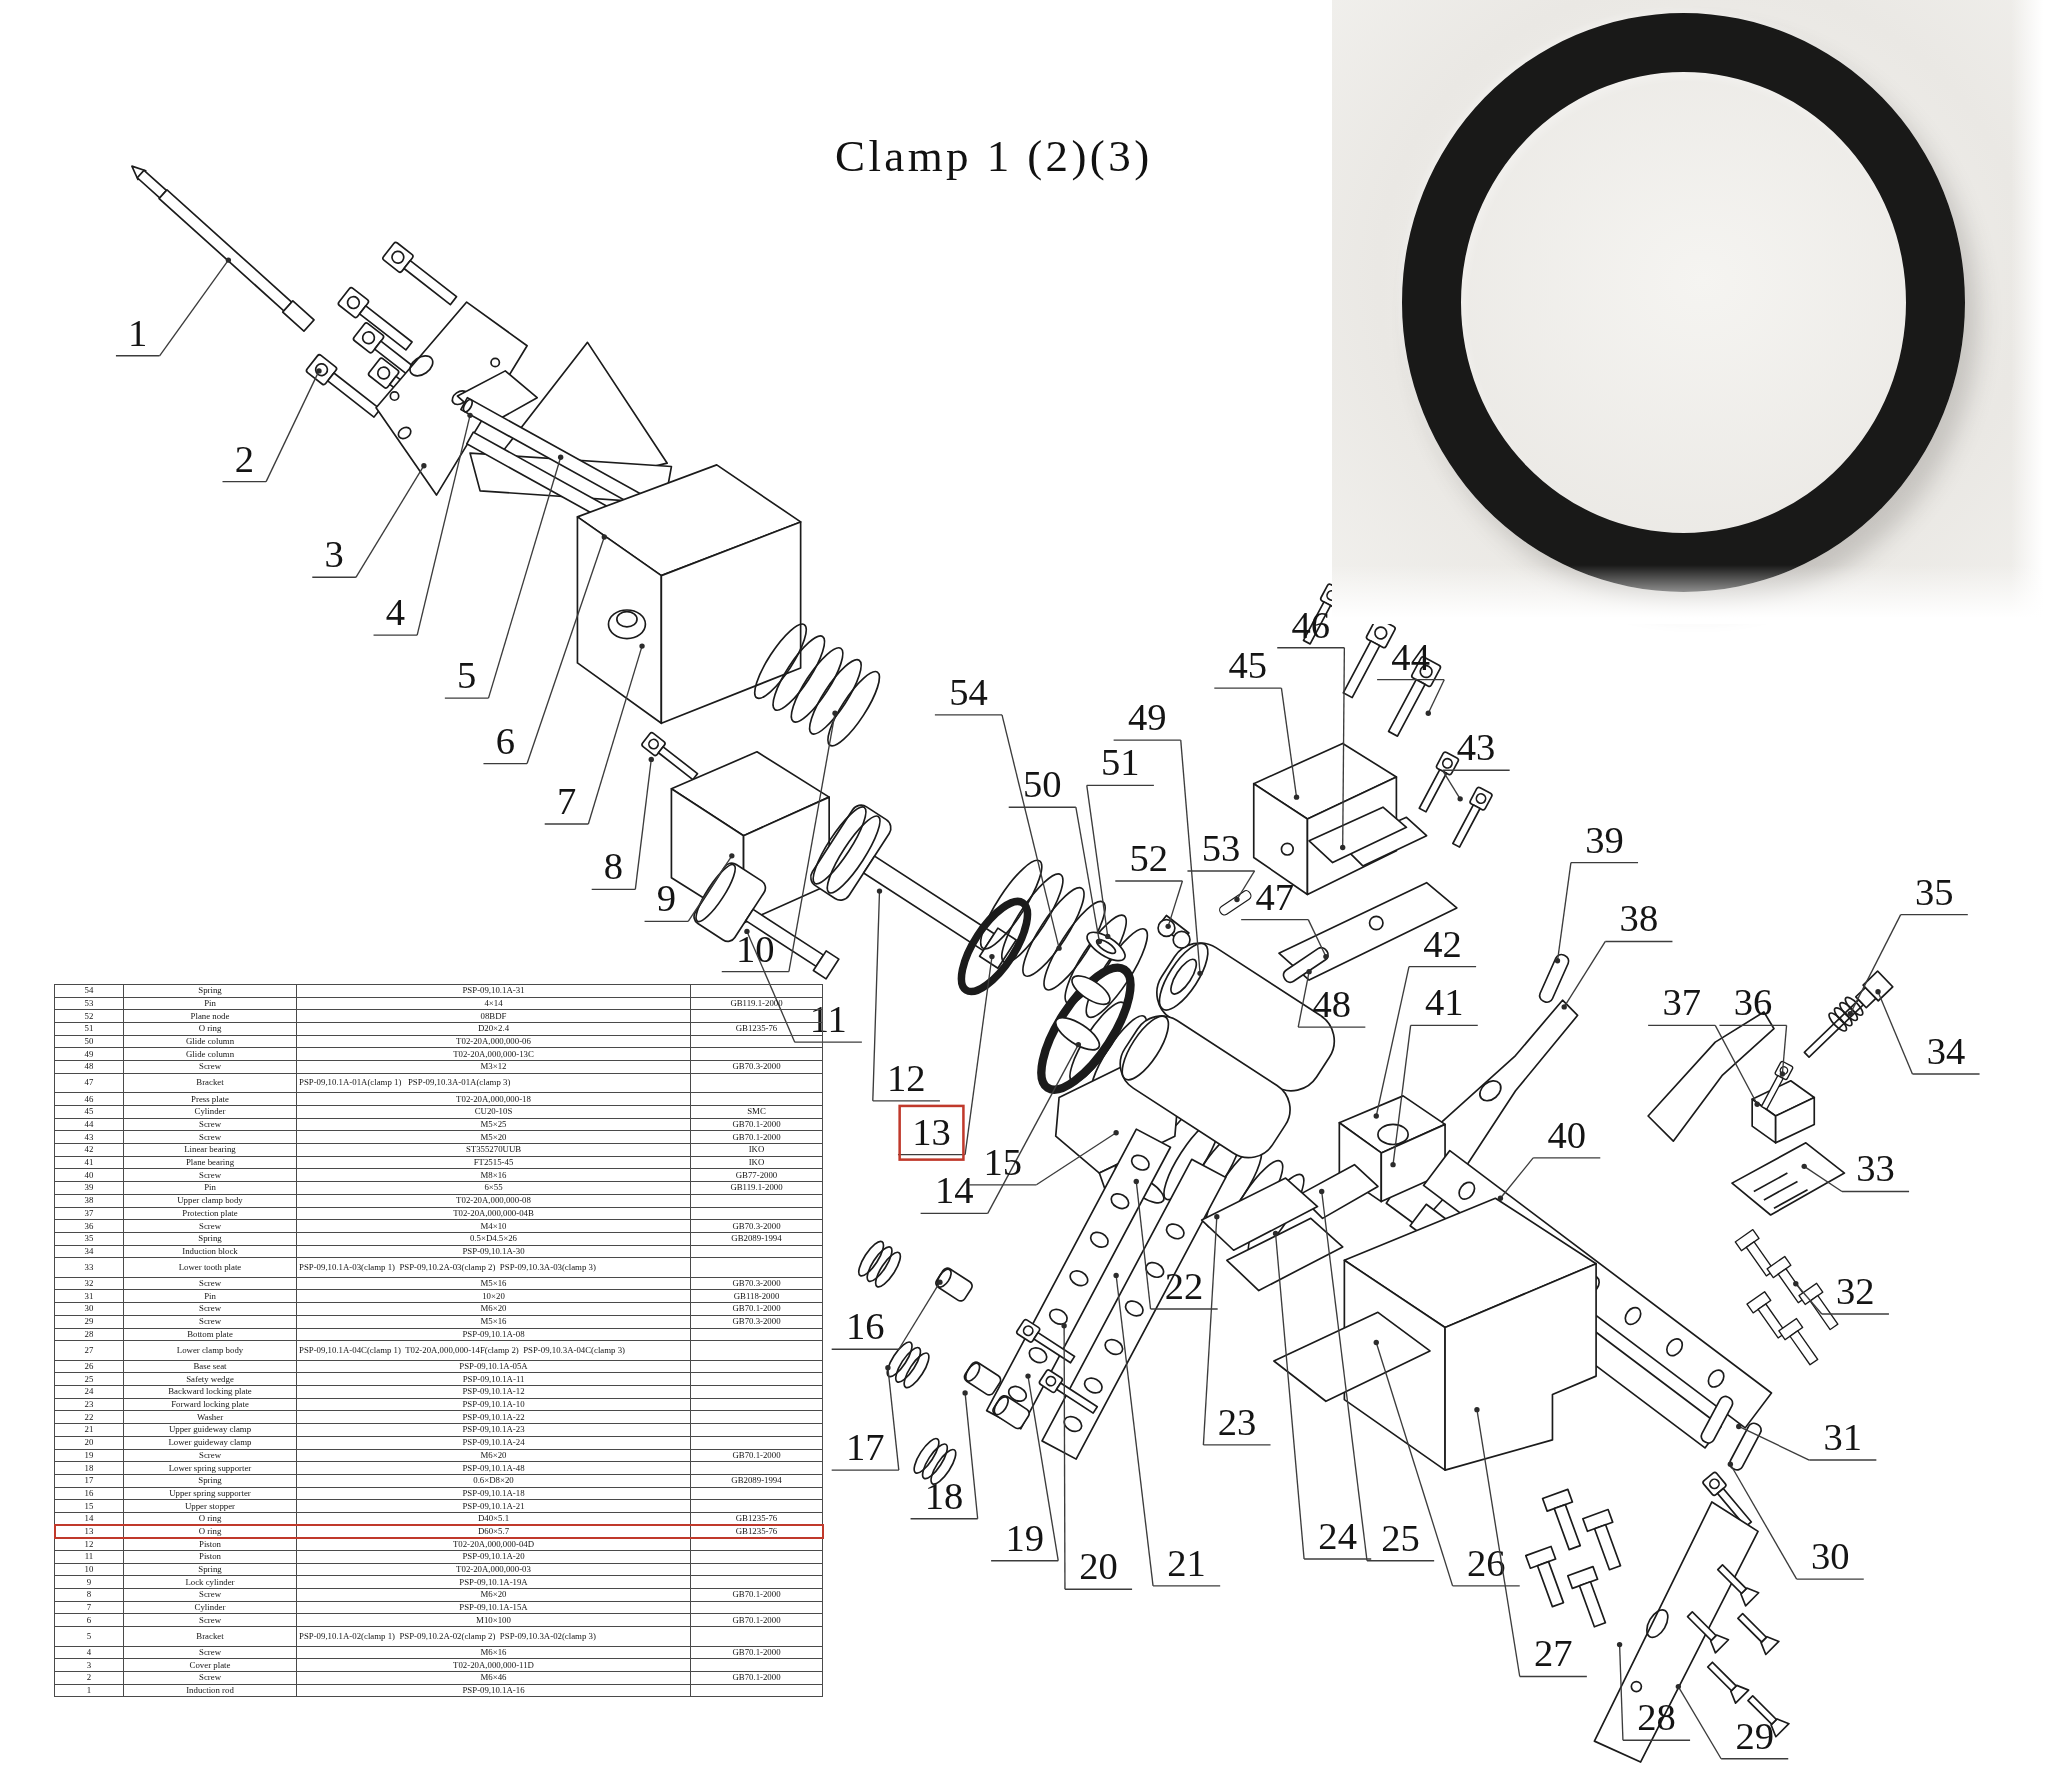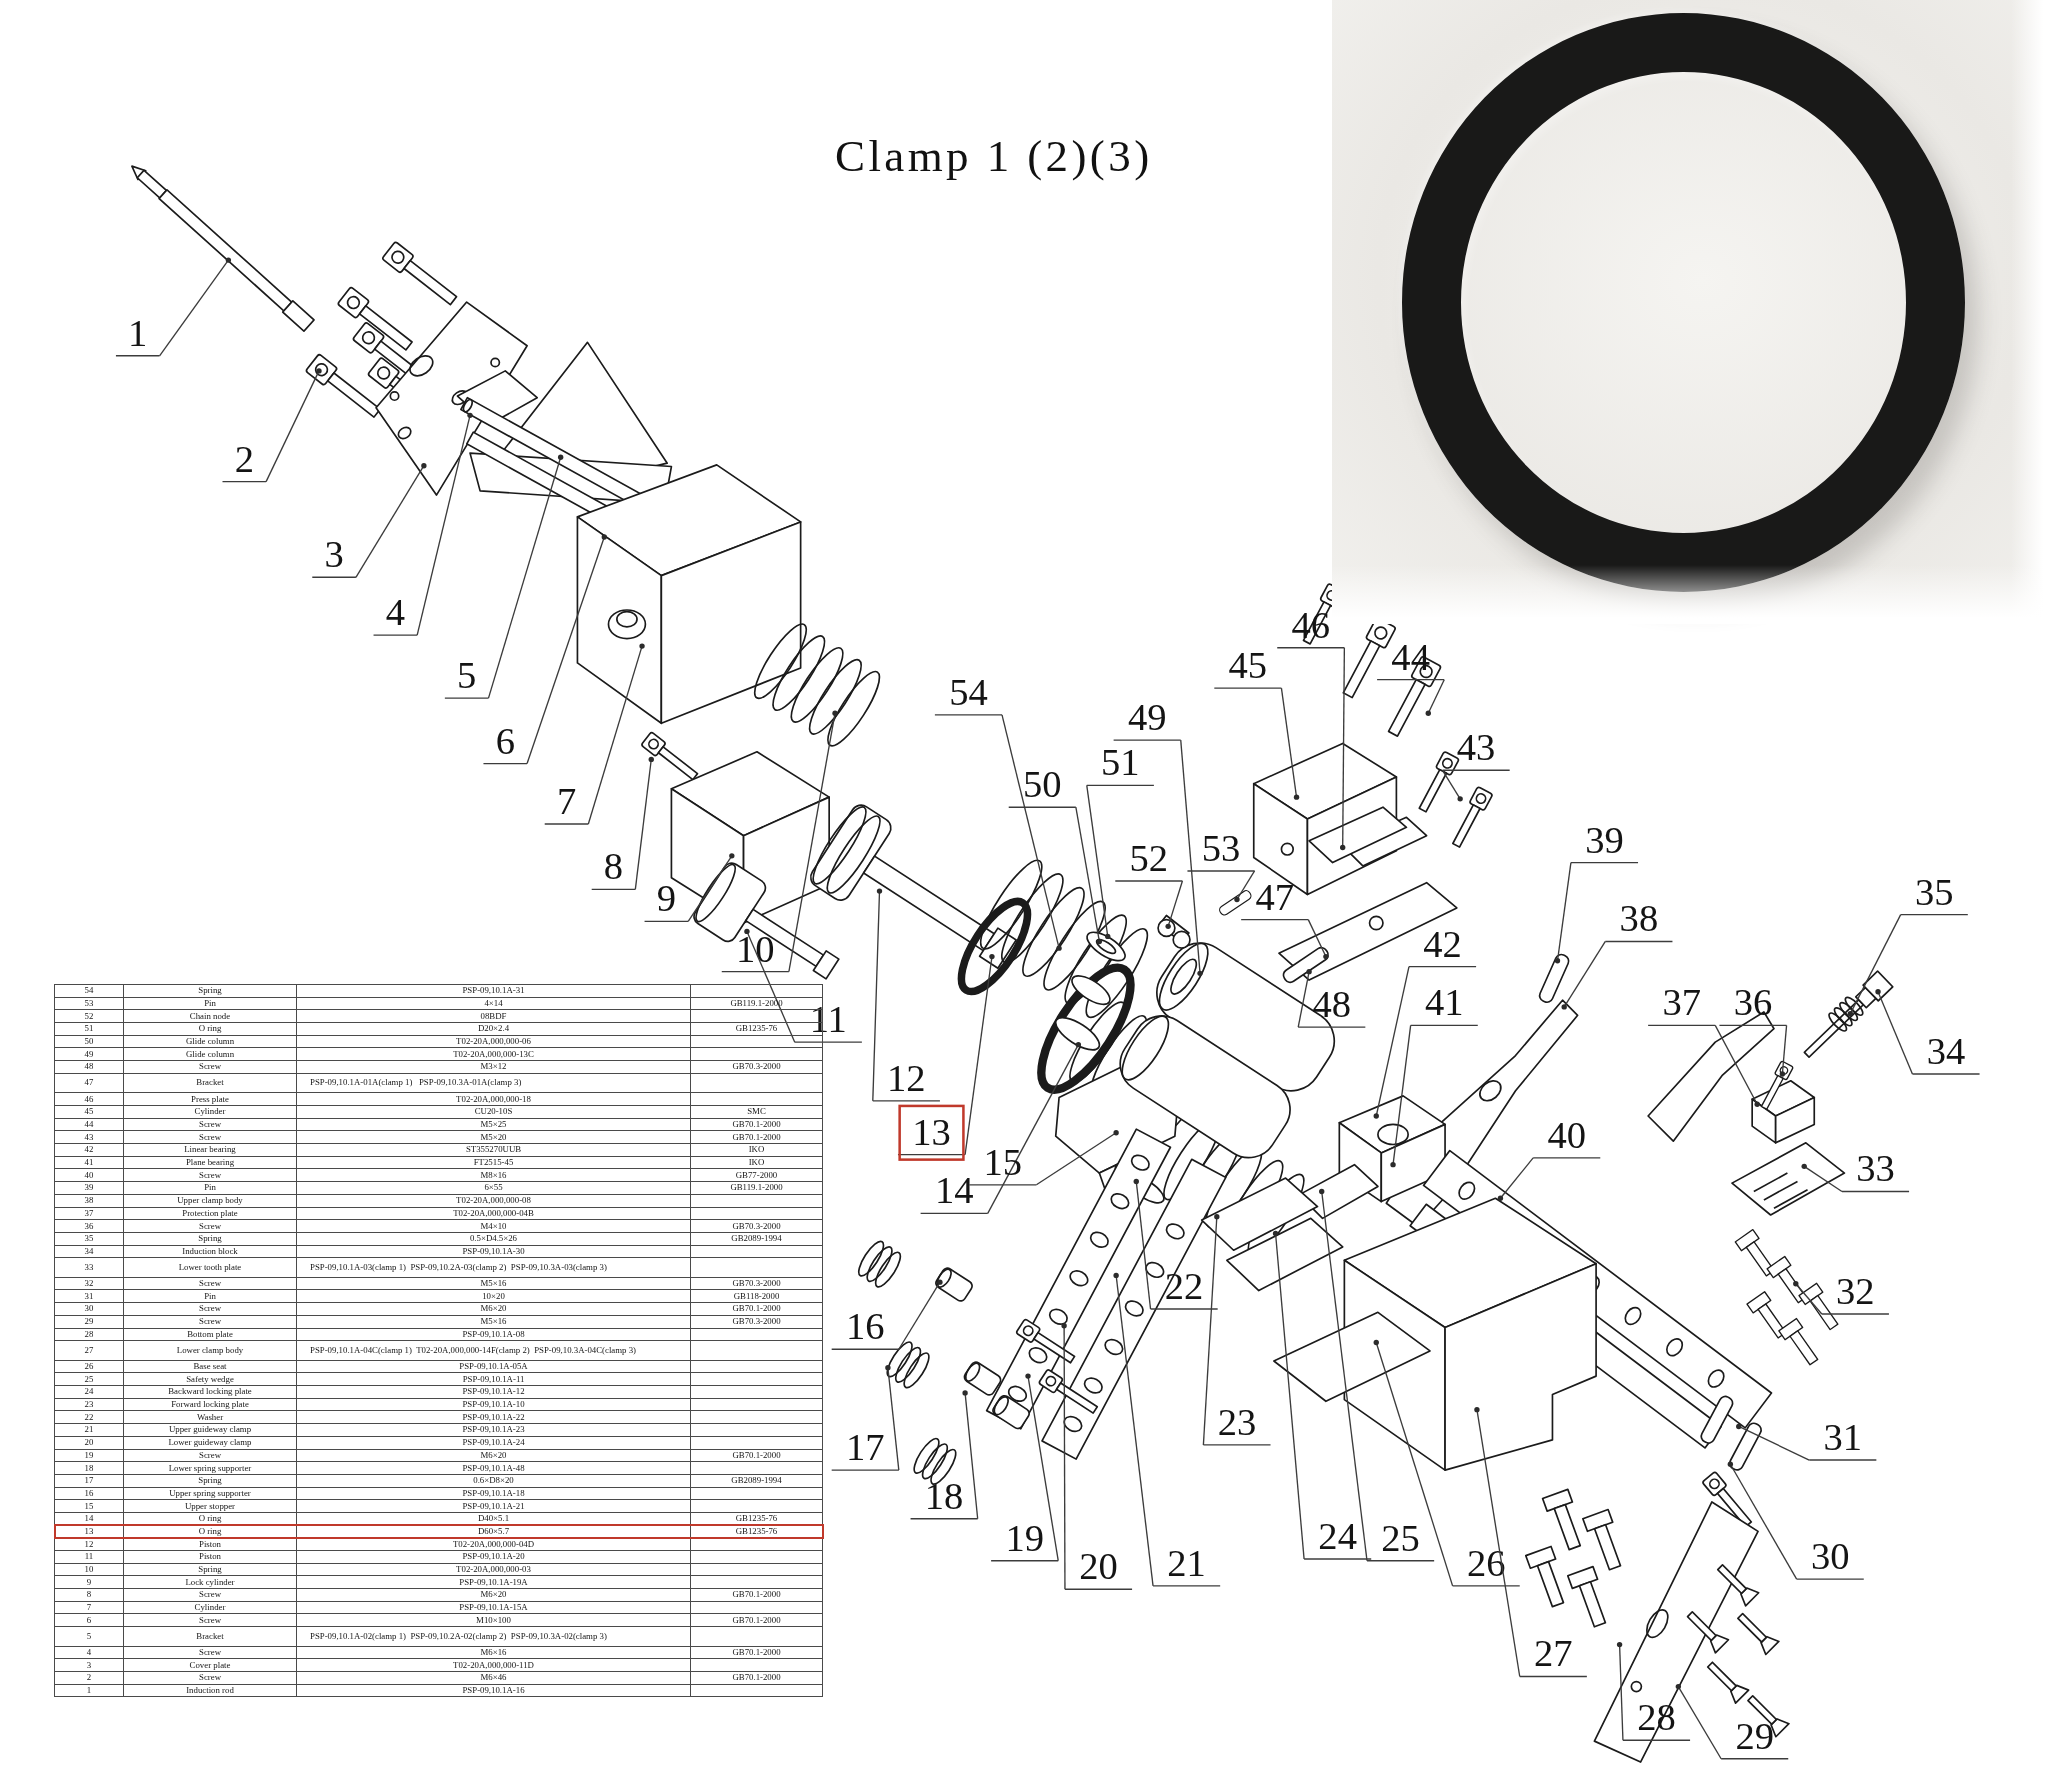--- a/index.html
+++ b/index.html
@@ -18,21 +18,21 @@
   .oring{position:absolute;left:70px;top:13.4px;width:445px;height:461px;border:59px solid #191918;
        border-radius:50%;
        box-shadow:13.4px 17px 23.5px rgba(70,64,58,.22), inset 3.4px 5px 8.4px rgba(255,255,255,.28),
                   -2.5px -2.5px 6.7px rgba(255,255,255,.35);}
   
   table.parts{position:absolute;left:54px;top:984px;width:768px;border-collapse:collapse;
        border:1.7px solid #111;table-layout:fixed;font-size:8.8px;}
   table.parts td{border:0.8px solid #4a4a4a;padding:0 1.7px;text-align:center;height:11.7px;
        line-height:11px;white-space:pre;overflow:hidden;color:#161616;}
   table.parts tr.tall td{height:18.5px;line-height:17.6px;}
-  table.parts td.spec-left{text-align:left;padding-left:13px;}
+  table.parts td.spec-left{text-align:left;padding-left:2px;}
   table.parts tr.hl{outline:2.5px solid #c0392b;outline-offset:-1.7px;}
   
   svg#diagram{position:absolute;left:0;top:0;}
   .p{fill:#fff;stroke:#1b1b1b;stroke-width:2;stroke-linejoin:round;}
   .ln{fill:none;stroke:#1b1b1b;stroke-width:2;}
   .co-num{font-family:"Liberation Serif",serif;font-size:46px;fill:#141414;}
   .co-line{stroke:#3c3c3c;stroke-width:1.6;fill:none;}
   .co-dot{fill:#2b2b2b;}
   .hl-box{fill:none;stroke:#c0392b;stroke-width:3;}
 </style>
@@ -706,21 +706,21 @@
         <td></td>
       </tr>
       <tr>
         <td>53</td>
         <td>Pin</td>
         <td>4×14</td>
         <td>GB119.1-2000</td>
       </tr>
       <tr>
         <td>52</td>
-        <td>Chain node</td>
+        <td>Plane node</td>
         <td>08BDF</td>
         <td></td>
       </tr>
       <tr>
         <td>51</td>
         <td>O ring</td>
         <td>D20×2.4</td>
         <td>GB1235-76</td>
       </tr>
       <tr>

